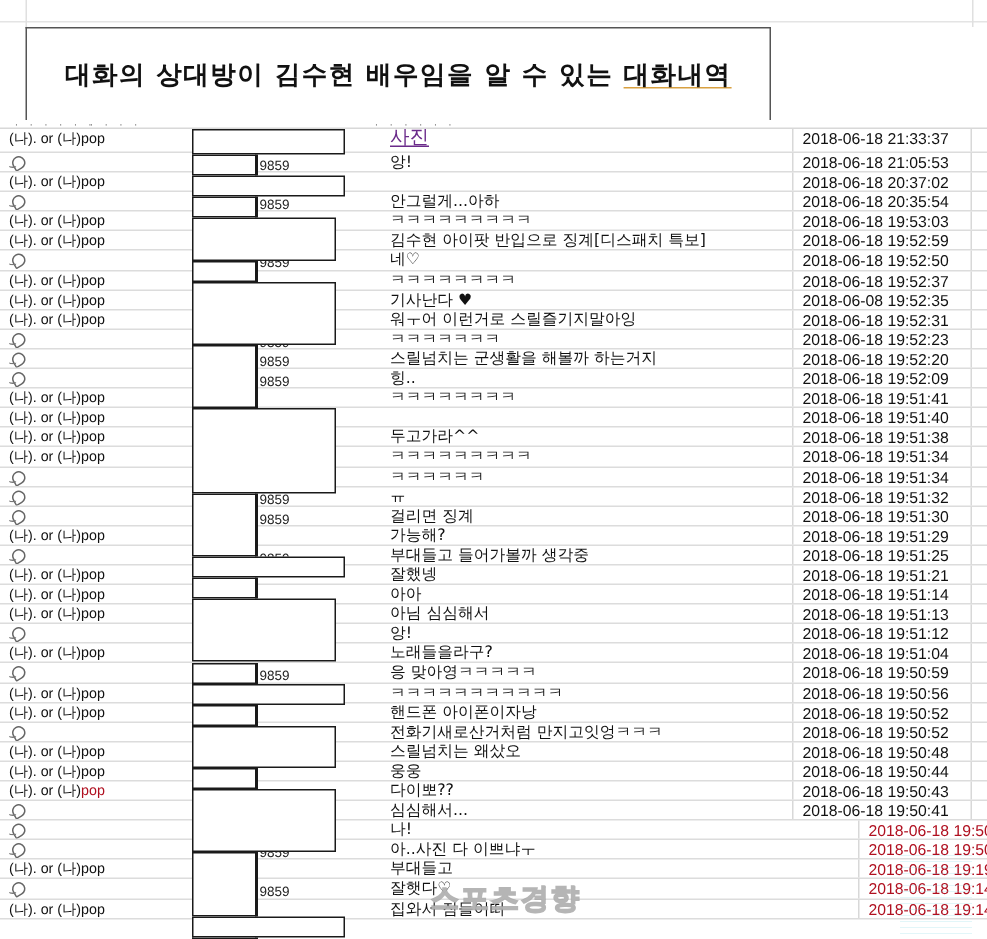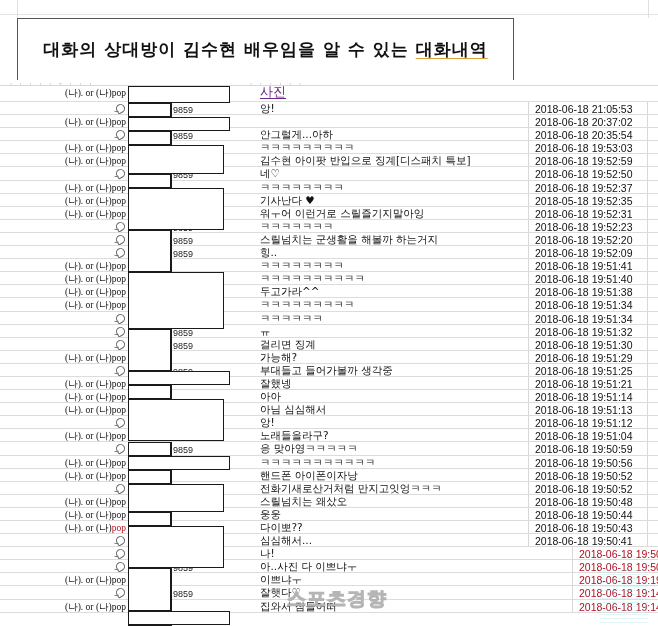--- a/index.html
+++ b/index.html
@@ -39,21 +39,21 @@
     .dots-row span { position: absolute; top: 0; font-size: 6px; color: #666; letter-spacing: 3px; }
 
     
     .table { position: absolute; left: 0; top: 86px; width: 658px; }
     .row {
       position: relative; height: 13.1px; border-bottom: 1px solid #dcdcdc;
       font-size: 10.5px; line-height: 12px; white-space: nowrap;
     }
     .row.first { height: 16px; }
     .cell { position: absolute; top: 0; height: 100%; overflow: hidden; }
-    .c-sender { left: 6px; width: 120px; font-family: Liberation Serif, serif; font-size: 9.5px; padding-top: 1px; text-align: right; }
+    .c-sender { left: 6px; width: 120px; font-family: Liberation Sans, sans-serif; font-size: 9.5px; padding-top: 1px; }
     .c-id { left: 170px; width: 60px; font-family: "Liberation Sans", sans-serif; font-size: 9px; padding-top: 2px; padding-left: 3px; color: #222; }
     .c-msg { left: 260px; width: 282px; padding-top: 0px; font-size: 10.5px; color: #111; }
     .c-time {
       left: 528px; width: 120px; border-left: 1px solid #d8d8d8; border-right: 1px solid #d8d8d8;
       font-family: "Liberation Sans", sans-serif; font-size: 10.5px; padding-left: 6px; padding-top: 1px; color: #111;
     }
     .c-time.red { color: #b01020; margin-left: 44px; }
     .msg-link { color: #6a2a8a; font-size: 13px; text-decoration: underline; text-decoration-color: #6a2a8a; text-underline-offset: 2px; }
     .emoji-icon { display: inline-block; width: 12px; height: 10px; position: relative; }
     .emoji-icon::before {
@@ -102,20 +102,21 @@
     <span style="left:10px;">· · ·  · · ·</span>
     <span style="left:60px;">· · · ·</span>
     <span style="left:250px;">· · ·  · ·  ·</span>
   </div>
 
   <div class="table" id="chat-table">
       <div class="row first">
         <div class="cell c-sender">(나). or (나)pop</div>
         <div class="cell c-id"></div>
         <div class="cell c-msg"><span class="msg-link">사진</span></div>
+        <div class="cell c-time">2018-06-18  21:33:37</div>
       </div>
       <div class="row">
         <div class="cell c-sender"><span class="emoji-icon"></span></div>
         <div class="cell c-id">9859</div>
         <div class="cell c-msg">앙!</div>
         <div class="cell c-time">2018-06-18  21:05:53</div>
       </div>
       <div class="row">
         <div class="cell c-sender">(나). or (나)pop</div>
         <div class="cell c-id"></div>
@@ -148,21 +149,21 @@
       <div class="row">
         <div class="cell c-sender">(나). or (나)pop</div>
         <div class="cell c-id"></div>
         <div class="cell c-msg">ㅋㅋㅋㅋㅋㅋㅋㅋ</div>
         <div class="cell c-time">2018-06-18  19:52:37</div>
       </div>
       <div class="row">
         <div class="cell c-sender">(나). or (나)pop</div>
         <div class="cell c-id"></div>
         <div class="cell c-msg">기사난다 ♥</div>
-        <div class="cell c-time">2018-05-18  19:52:35</div>
+        <div class="cell c-time">2018-06-08  19:52:35</div>
       </div>
       <div class="row">
         <div class="cell c-sender">(나). or (나)pop</div>
         <div class="cell c-id"></div>
         <div class="cell c-msg">워ㅜ어 이런거로 스릴즐기지말아잉</div>
         <div class="cell c-time">2018-06-18  19:52:31</div>
       </div>
       <div class="row">
         <div class="cell c-sender"><span class="emoji-icon"></span></div>
         <div class="cell c-id">9859</div>
@@ -183,21 +184,20 @@
       </div>
       <div class="row">
         <div class="cell c-sender">(나). or (나)pop</div>
         <div class="cell c-id"></div>
         <div class="cell c-msg">ㅋㅋㅋㅋㅋㅋㅋㅋ</div>
         <div class="cell c-time">2018-06-18  19:51:41</div>
       </div>
       <div class="row">
         <div class="cell c-sender">(나). or (나)pop</div>
         <div class="cell c-id"></div>
-        <div class="cell c-msg">ㅋㅋㅋㅋㅋㅋㅋㅋㅋㅋ</div>
         <div class="cell c-time">2018-06-18  19:51:40</div>
       </div>
       <div class="row">
         <div class="cell c-sender">(나). or (나)pop</div>
         <div class="cell c-id"></div>
         <div class="cell c-msg">두고가라^^</div>
         <div class="cell c-time">2018-06-18  19:51:38</div>
       </div>
       <div class="row">
         <div class="cell c-sender">(나). or (나)pop</div>
@@ -321,21 +321,21 @@
       </div>
       <div class="row">
         <div class="cell c-sender"><span class="emoji-icon"></span></div>
         <div class="cell c-id">9859</div>
         <div class="cell c-msg">아..사진 다 이쁘냐ㅜ</div>
         <div class="cell c-time red">2018-06-18  19:50:32</div>
       </div>
       <div class="row">
         <div class="cell c-sender">(나). or (나)pop</div>
         <div class="cell c-id"></div>
-        <div class="cell c-msg">이쁘냐ㅜ</div>
+        <div class="cell c-msg">부대들고</div>
         <div class="cell c-time red">2018-06-18  19:19:40</div>
       </div>
       <div class="row">
         <div class="cell c-sender"><span class="emoji-icon"></span></div>
         <div class="cell c-id">9859</div>
         <div class="cell c-msg">잘햇다♡</div>
         <div class="cell c-time red">2018-06-18  19:14:51</div>
       </div>
       <div class="row">
         <div class="cell c-sender">(나). or (나)pop</div>

